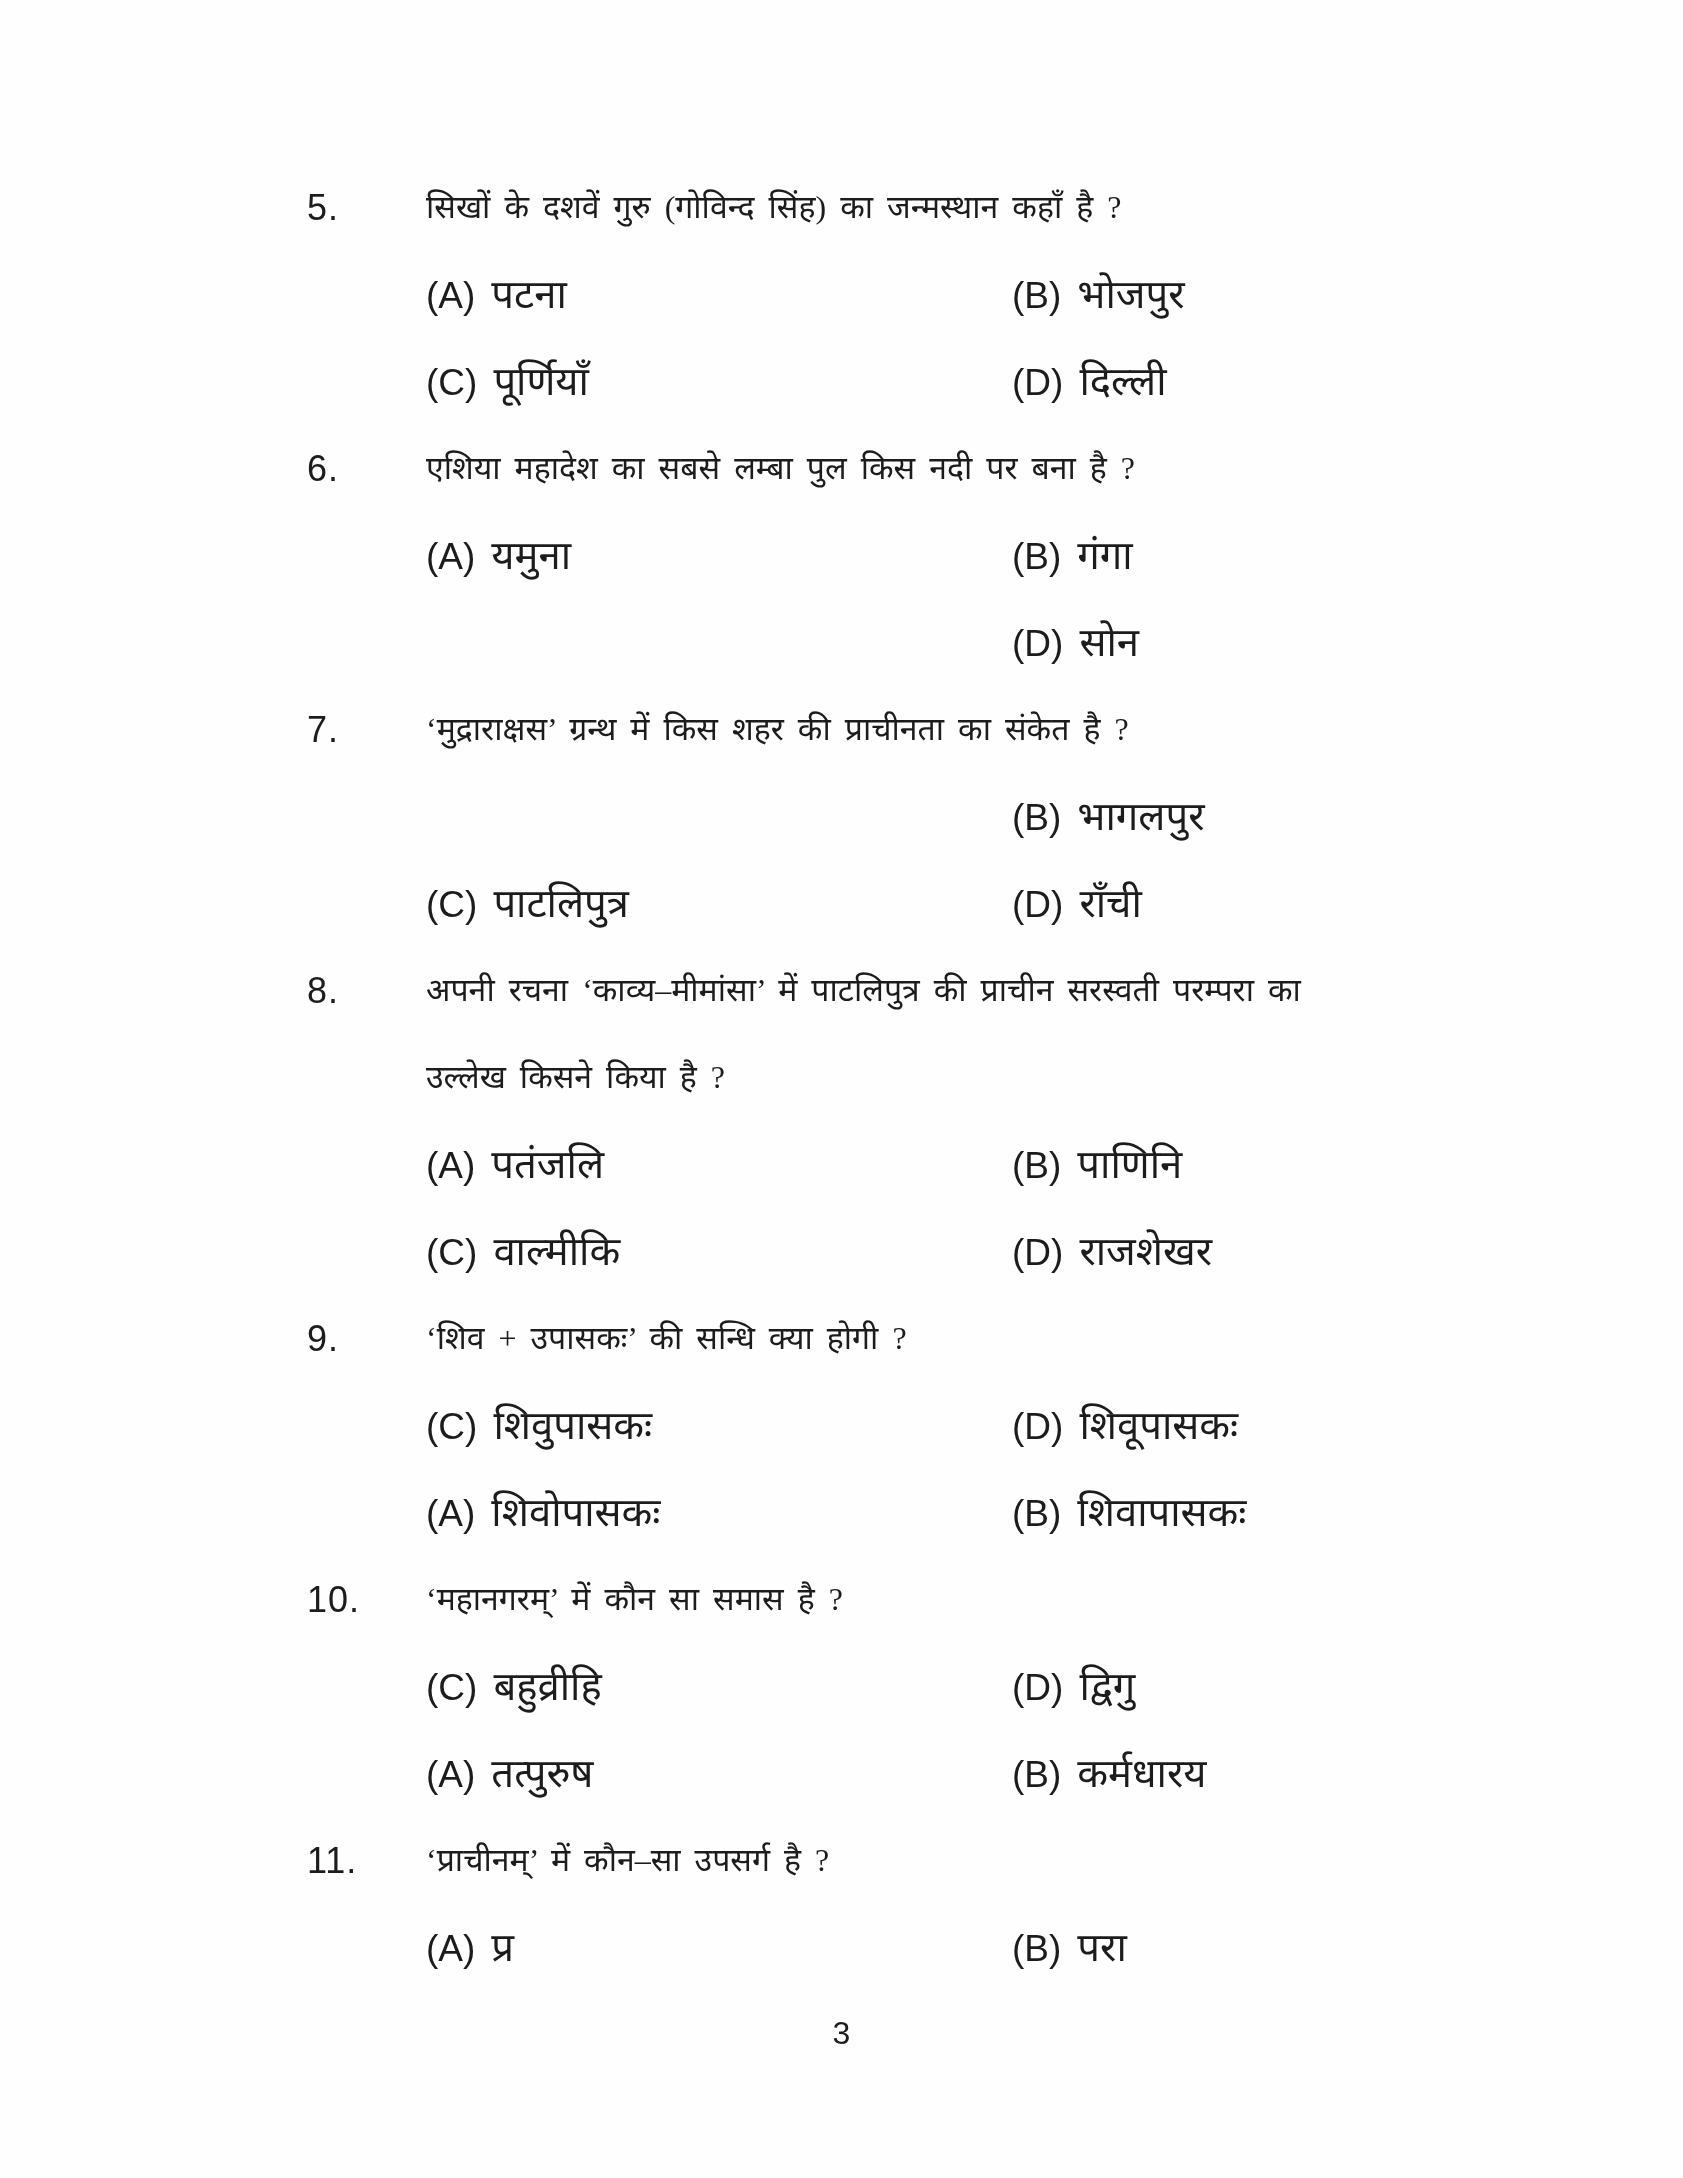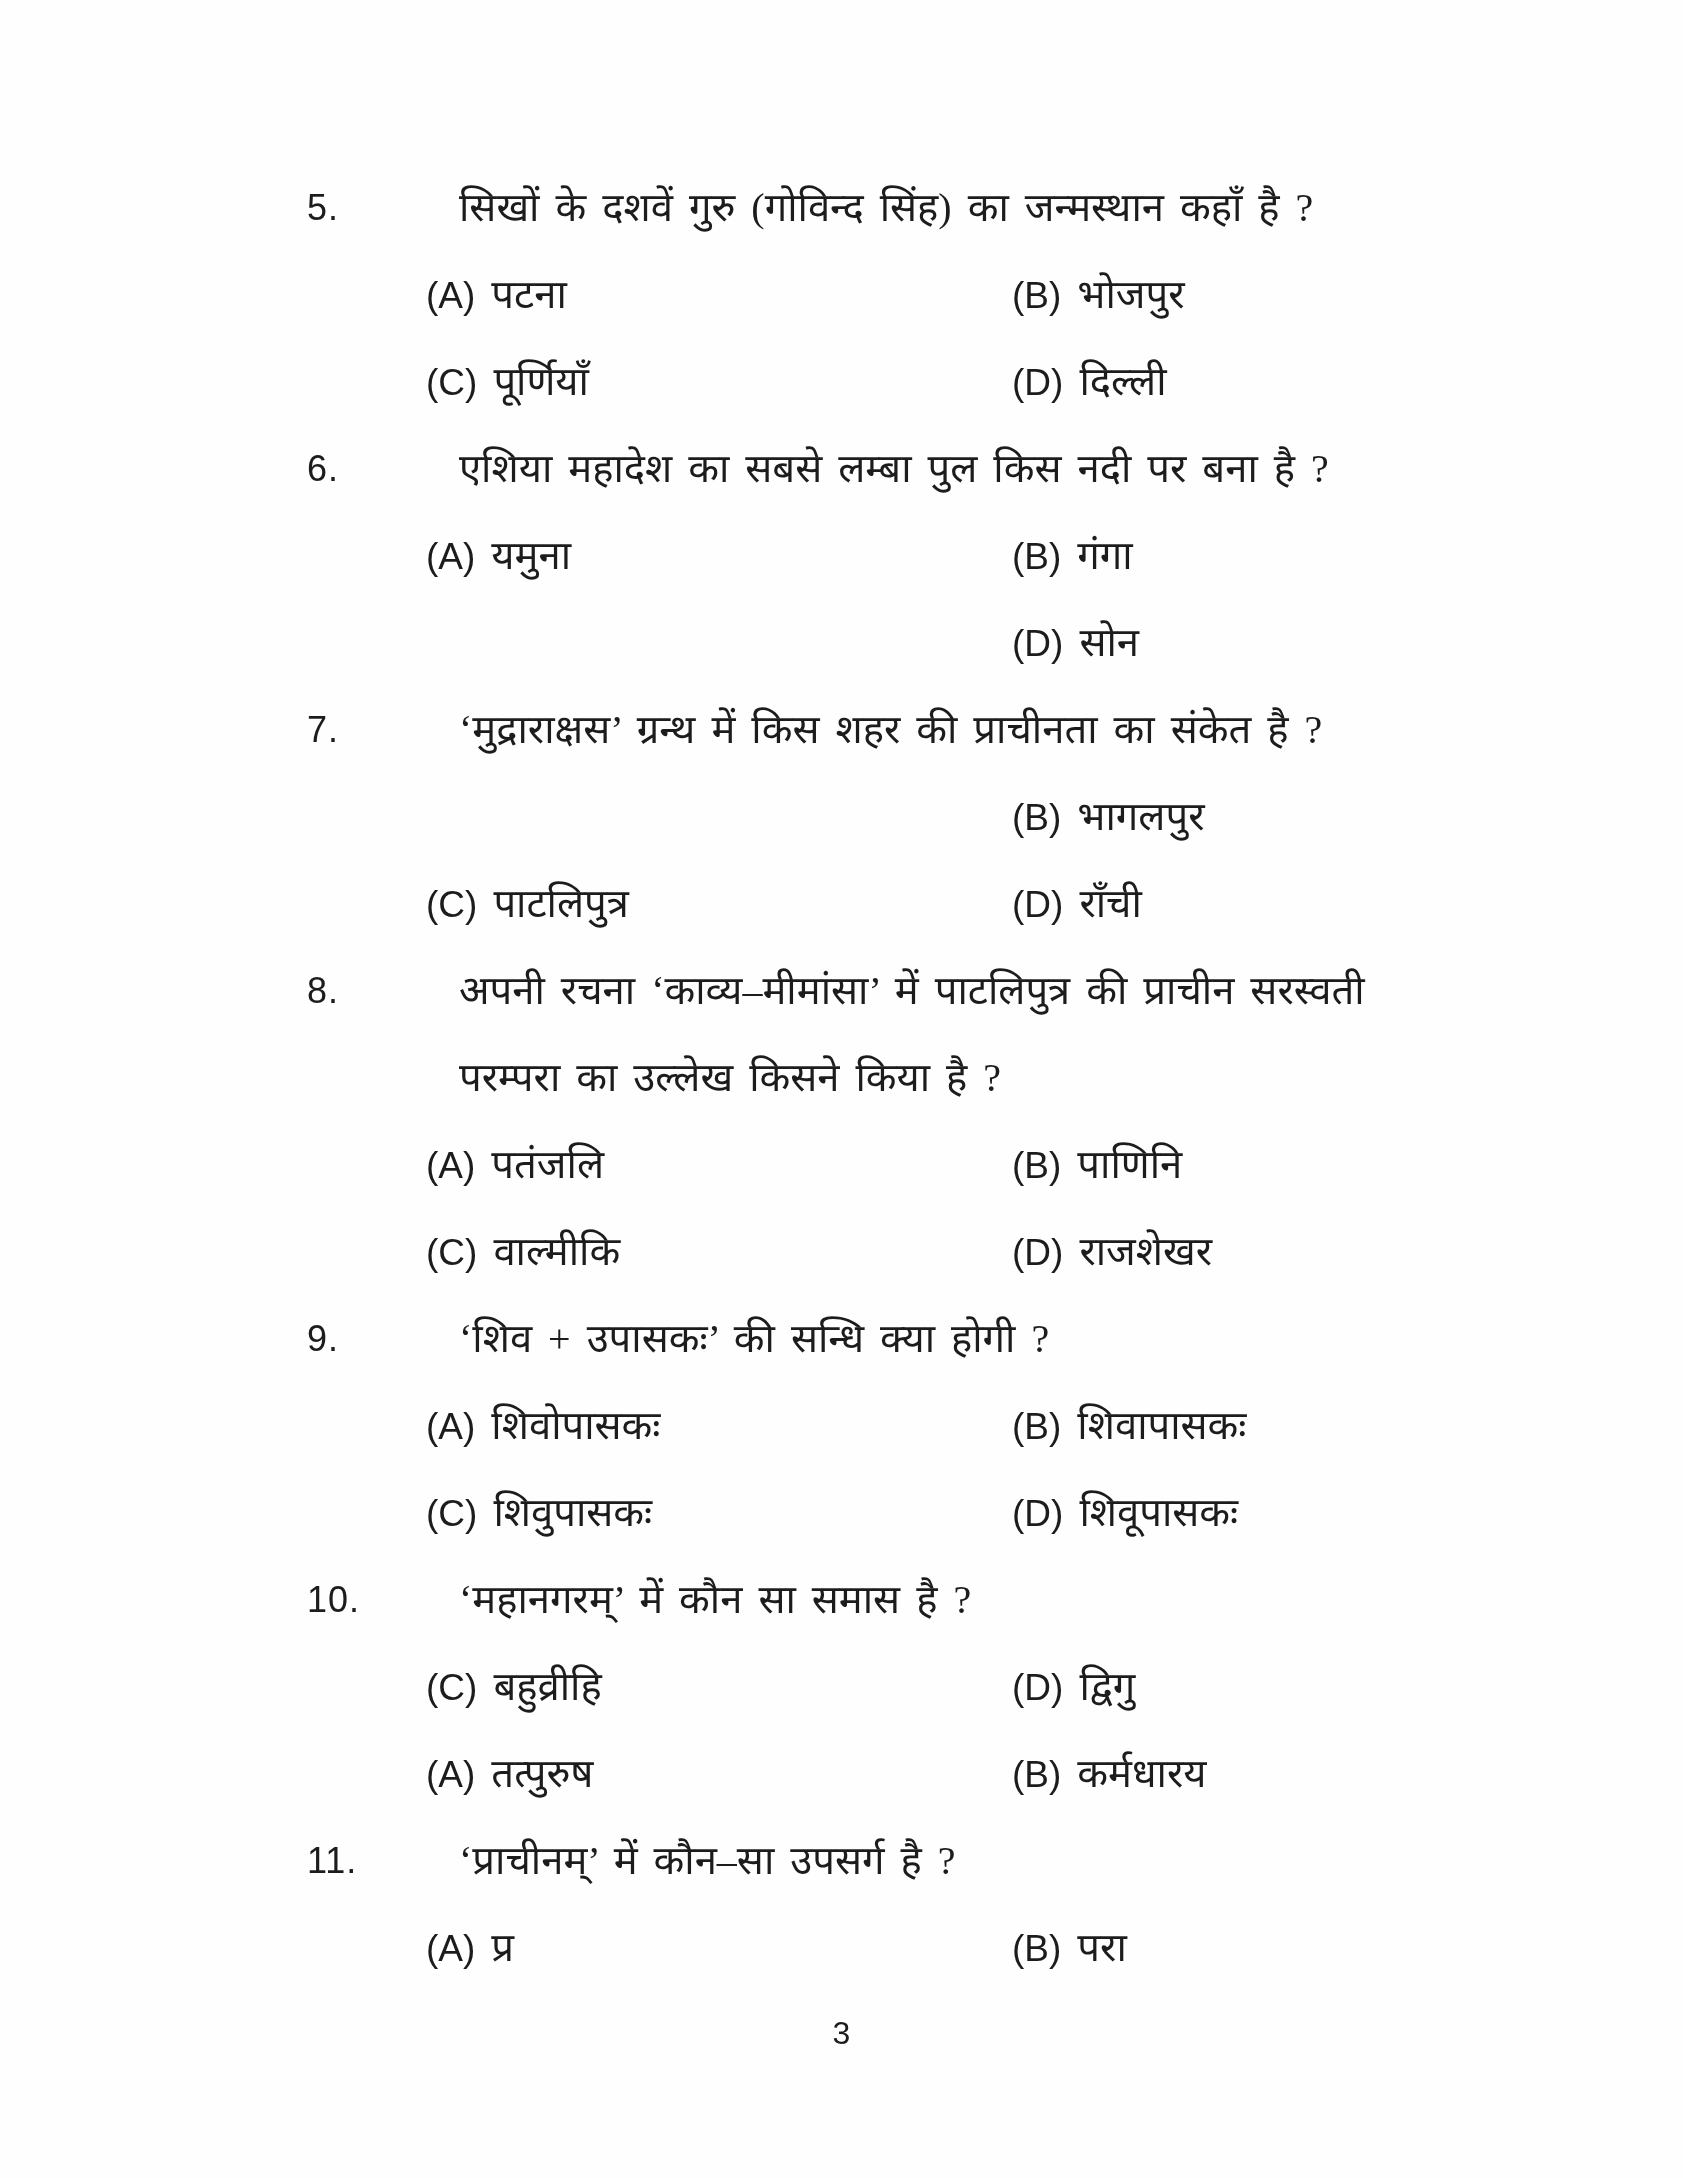--- a/index.html
+++ b/index.html
@@ -38,23 +38,22 @@
     left: 307px;
     top: 0;
     font-family: "Liberation Sans", "DejaVu Sans", sans-serif;
     font-size: 36px;
     letter-spacing: 1px;
   }
   .qtext {
     position: absolute;
     left: 426px;
     top: 0;
-    font-size: 40px;
+    font-size: 32px;
     word-spacing: 6px;
-    margin-left: 33px;
   }
   .q-tall .qtext {
     display: inline-block;
     width: 955px;
     vertical-align: top;
   }
   .opt-a, .opt-b {
     position: absolute;
     top: 0;
     font-size: 40px;
@@ -132,26 +131,26 @@
     <div class="row">
       <span class="opt-a"><span class="olabel">(C)</span><span class="otext">वाल्मीकि</span></span>
       <span class="opt-b"><span class="olabel">(D)</span><span class="otext">राजशेखर</span></span>
     </div>
 
     <div class="row">
       <span class="num">9.</span>
       <span class="qtext">‘शिव + उपासकः’ की सन्धि क्या होगी ?</span>
     </div>
     <div class="row">
+      <span class="opt-a"><span class="olabel">(C)</span><span class="otext">शिवुपासकः</span></span>
+      <span class="opt-b"><span class="olabel">(D)</span><span class="otext">शिवूपासकः</span></span>
+    </div>
+    <div class="row">
       <span class="opt-a"><span class="olabel">(A)</span><span class="otext">शिवोपासकः</span></span>
       <span class="opt-b"><span class="olabel">(B)</span><span class="otext">शिवापासकः</span></span>
-    </div>
-    <div class="row">
-      <span class="opt-a"><span class="olabel">(C)</span><span class="otext">शिवुपासकः</span></span>
-      <span class="opt-b"><span class="olabel">(D)</span><span class="otext">शिवूपासकः</span></span>
     </div>
 
     <div class="row">
       <span class="num">10.</span>
       <span class="qtext">‘महानगरम्’ में कौन सा समास है ?</span>
     </div>
     <div class="row">
       <span class="opt-a"><span class="olabel">(C)</span><span class="otext">बहुव्रीहि</span></span>
       <span class="opt-b"><span class="olabel">(D)</span><span class="otext">द्विगु</span></span>
     </div>

